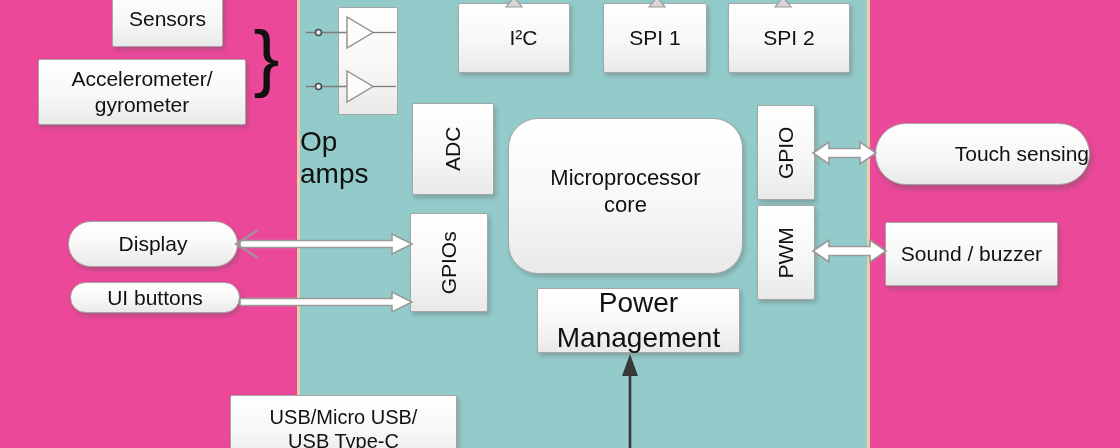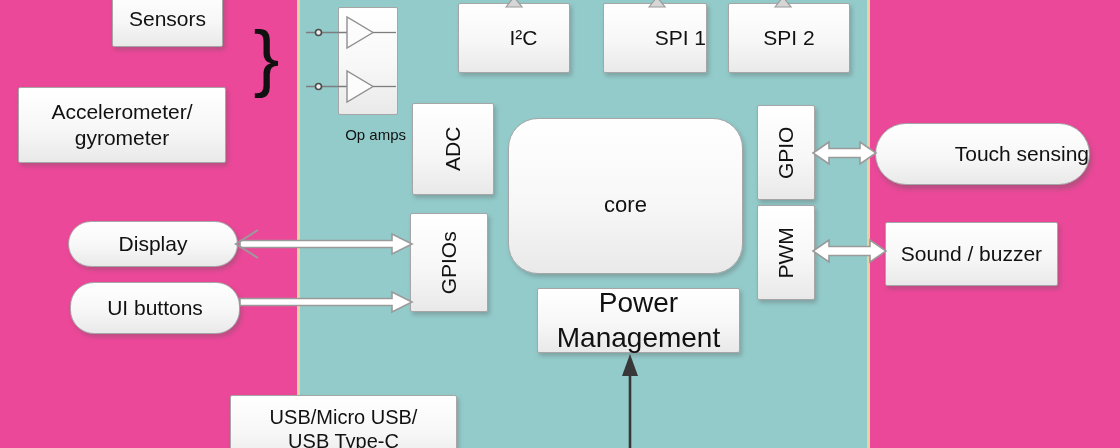--- a/index.html
+++ b/index.html
@@ -53,64 +53,64 @@
 <body>
 
 <div class="stage">
 
   <div class="soc"></div>
 
   <div class="b" style="left:112px;top:-10px;width:111px;height:57px;">
     <span>Sensors</span>
   </div>
 
-  <div class="b" style="left:18px;top:59px;width:208px;height:76px;margin-top:28px;">
+  <div class="b" style="left:38px;top:59px;width:208px;height:66px;">
     <span>
       <span>Accelerometer/</span><br>
       <span>gyrometer</span>
     </span>
   </div>
 
   <div class="brace" style="left:254px;top:21px;">}</div>
 
   <div class="b pill" style="left:68px;top:221px;width:170px;height:46px;">
     <span>Display</span>
   </div>
 
-  <div class="b pill" style="left:70px;top:282px;width:170px;height:52px;">
+  <div class="b pill" style="left:70px;top:282px;width:170px;height:31px;">
     <span>UI buttons</span>
   </div>
 
   <div class="b" style="left:230px;top:395px;width:227px;height:68px;font-size:20px;">
     <span>
       <span>USB/Micro USB/</span><br>
       <span>USB Type-C</span>
     </span>
   </div>
 
   <div class="b" style="left:338px;top:7px;width:60px;height:108px;box-shadow:none;"></div>
-  <div style="position:absolute;left:300px;top:126px;width:106px;text-align:right;font-size:15px;">Op amps</div>
+  <div style="position:absolute;left:300px;top:126px;width:106px;text-align:left;font-size:28px;">Op amps</div>
 
   <div class="b" style="left:458px;top:3px;width:112px;height:70px;padding-left:19px;">
     <span>I²C</span>
   </div>
-  <div class="b" style="left:603px;top:3px;width:104px;height:70px;justify-content:flex-end;">
+  <div class="b" style="left:603px;top:3px;width:104px;height:70px;">
     <span>SPI 1</span>
   </div>
   <div class="b" style="left:728px;top:3px;width:122px;height:70px;">
     <span>SPI 2</span>
   </div>
 
   <div class="b vtext" style="left:412px;top:103px;width:82px;height:92px;">
     <span>ADC</span>
   </div>
 
   <div class="b round" style="left:508px;top:118px;width:235px;height:156px;font-size:22px;align-items:flex-start;padding-top:46px;">
     <span>
-      <br>
+      <span>Microprocessor</span><br>
       <span>core</span>
     </span>
   </div>
 
   <div class="b vtext" style="left:410px;top:213px;width:78px;height:99px;">
     <span>GPIOs</span>
   </div>
 
   <div class="b vtext" style="left:757px;top:105px;width:58px;height:95px;">
     <span>GPIO</span>

